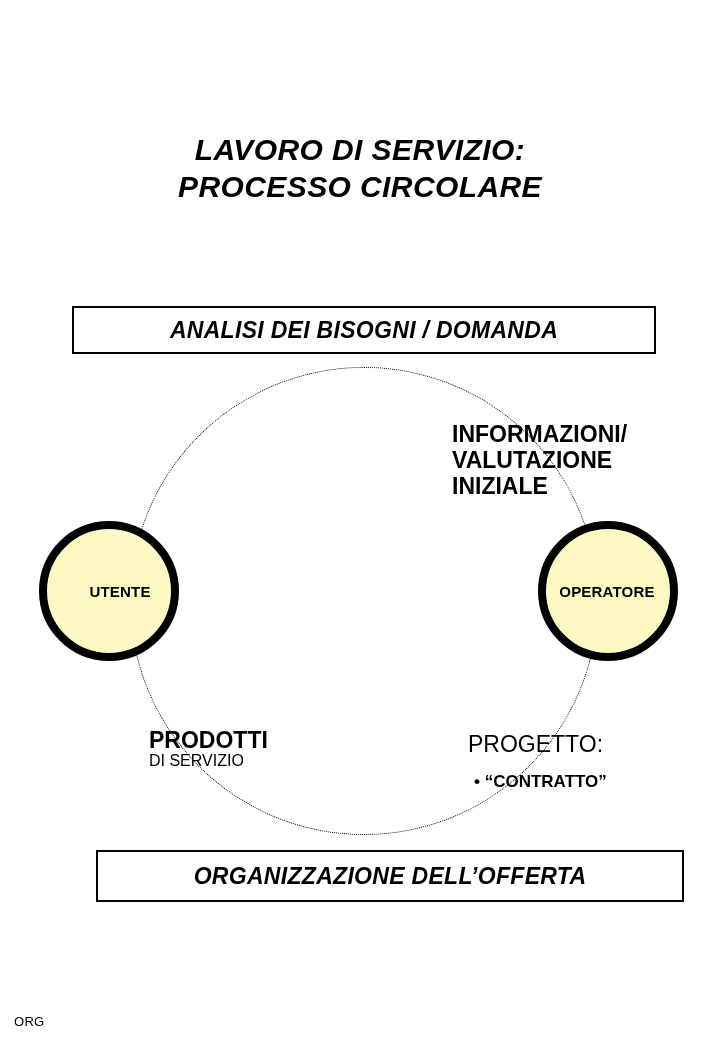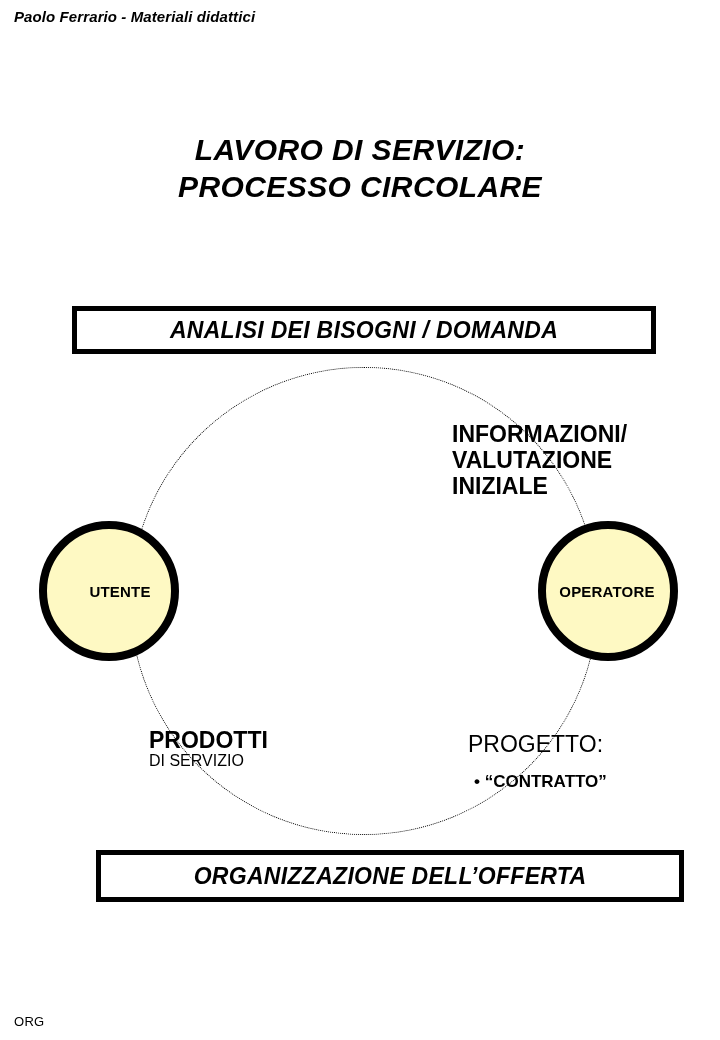--- a/index.html
+++ b/index.html
@@ -55,21 +55,21 @@
     width: 468px;
     height: 468px;
     border: 1px dotted #000000;
     border-radius: 50%;
     box-sizing: border-box;
   }
 
   
   .banner {
     position: absolute;
-    border: 5px solid #000000;
+    border: 2px solid #000000;
     background: #ffffff;
     box-sizing: border-box;
     display: flex;
     align-items: center;
     justify-content: center;
     font-weight: bold;
     font-style: italic;
     letter-spacing: 0.3px;
   }
   .banner-top {
@@ -178,21 +178,20 @@
     font-size: 13px;
     font-weight: normal;
     letter-spacing: 0.3px;
   }
 </style>
 </head>
 <body>
 
 <div id="page">
 
-  <div class="doc-header">Paolo Ferrario - Materiali didattici</div>
 
   <div class="slide-title">
     <span class="tline">LAVORO DI SERVIZIO:</span>
     <span class="tline">PROCESSO CIRCOLARE</span>
   </div>
 
   <div class="cycle-circle"></div>
 
   <div class="banner banner-top">ANALISI DEI BISOGNI / DOMANDA</div>
 

